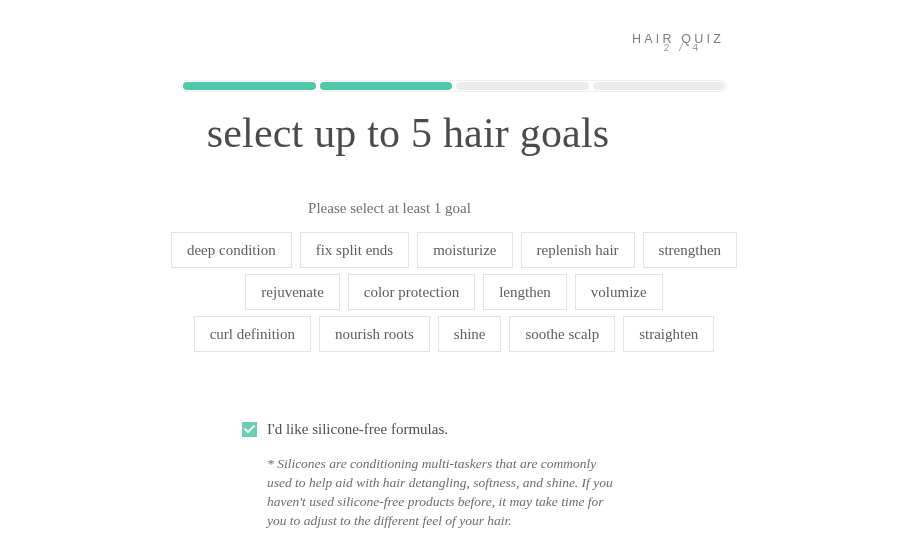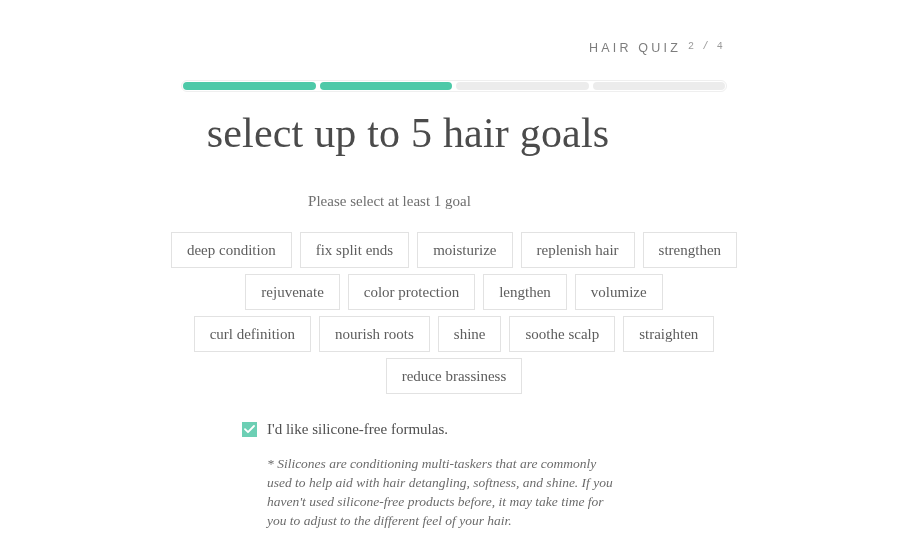--- a/index.html
+++ b/index.html
@@ -11,25 +11,26 @@
     height: 550px;
     background: #ffffff;
     font-family: "Liberation Serif", "DejaVu Serif", serif;
     overflow: hidden;
     position: relative;
   }
 
   
   .quiz-header {
     position: absolute;
-    top: 39px;
+    top: 30px;
     right: 184px;
     display: flex;
-    align-items: flex-end;
+    align-items: center;
     white-space: nowrap;
+    flex-direction: column;
   }
   .quiz-title {
     font-family: "Liberation Sans", "DejaVu Sans", sans-serif;
     font-size: 12.5px;
     letter-spacing: 3.2px;
     color: #7d7d7d;
     line-height: 18px;
   }
   .quiz-step {
     font-family: Liberation Mono, monospace;
@@ -75,21 +76,21 @@
     text-align: center;
     font-size: 42px;
     font-weight: normal;
     color: #4b4b4b;
     letter-spacing: 0.2px;
     margin: 0;
     line-height: 52px;
   }
   .page-subtitle {
     position: absolute;
-    top: 190px;
+    top: 197px;
     left: 0;
     width: 779px;
     text-align: center;
     font-size: 15px;
     color: #6f6f6f;
     line-height: 22px;
   }
 
   
   .goals {
@@ -194,21 +195,20 @@
       <button class="goal-chip">volumize</button>
     </div>
     <div class="goal-row">
       <button class="goal-chip">curl definition</button>
       <button class="goal-chip">nourish roots</button>
       <button class="goal-chip">shine</button>
       <button class="goal-chip">soothe scalp</button>
       <button class="goal-chip">straighten</button>
     </div>
     <div class="goal-row">
-      <button class="goal-chip">reduce brassiness</button>
     </div>
   </div>
 
 <div class="silicone-block">
   <div class="silicone-row">
     <span class="checkbox">
       <svg width="11" height="9" viewBox="0 0 11 9">
         <path d="M1 4.2 L4 7.2 L10 1" fill="none" stroke="#ffffff" stroke-width="1.8" stroke-linecap="round" stroke-linejoin="round"></path>
       </svg>
     </span>

